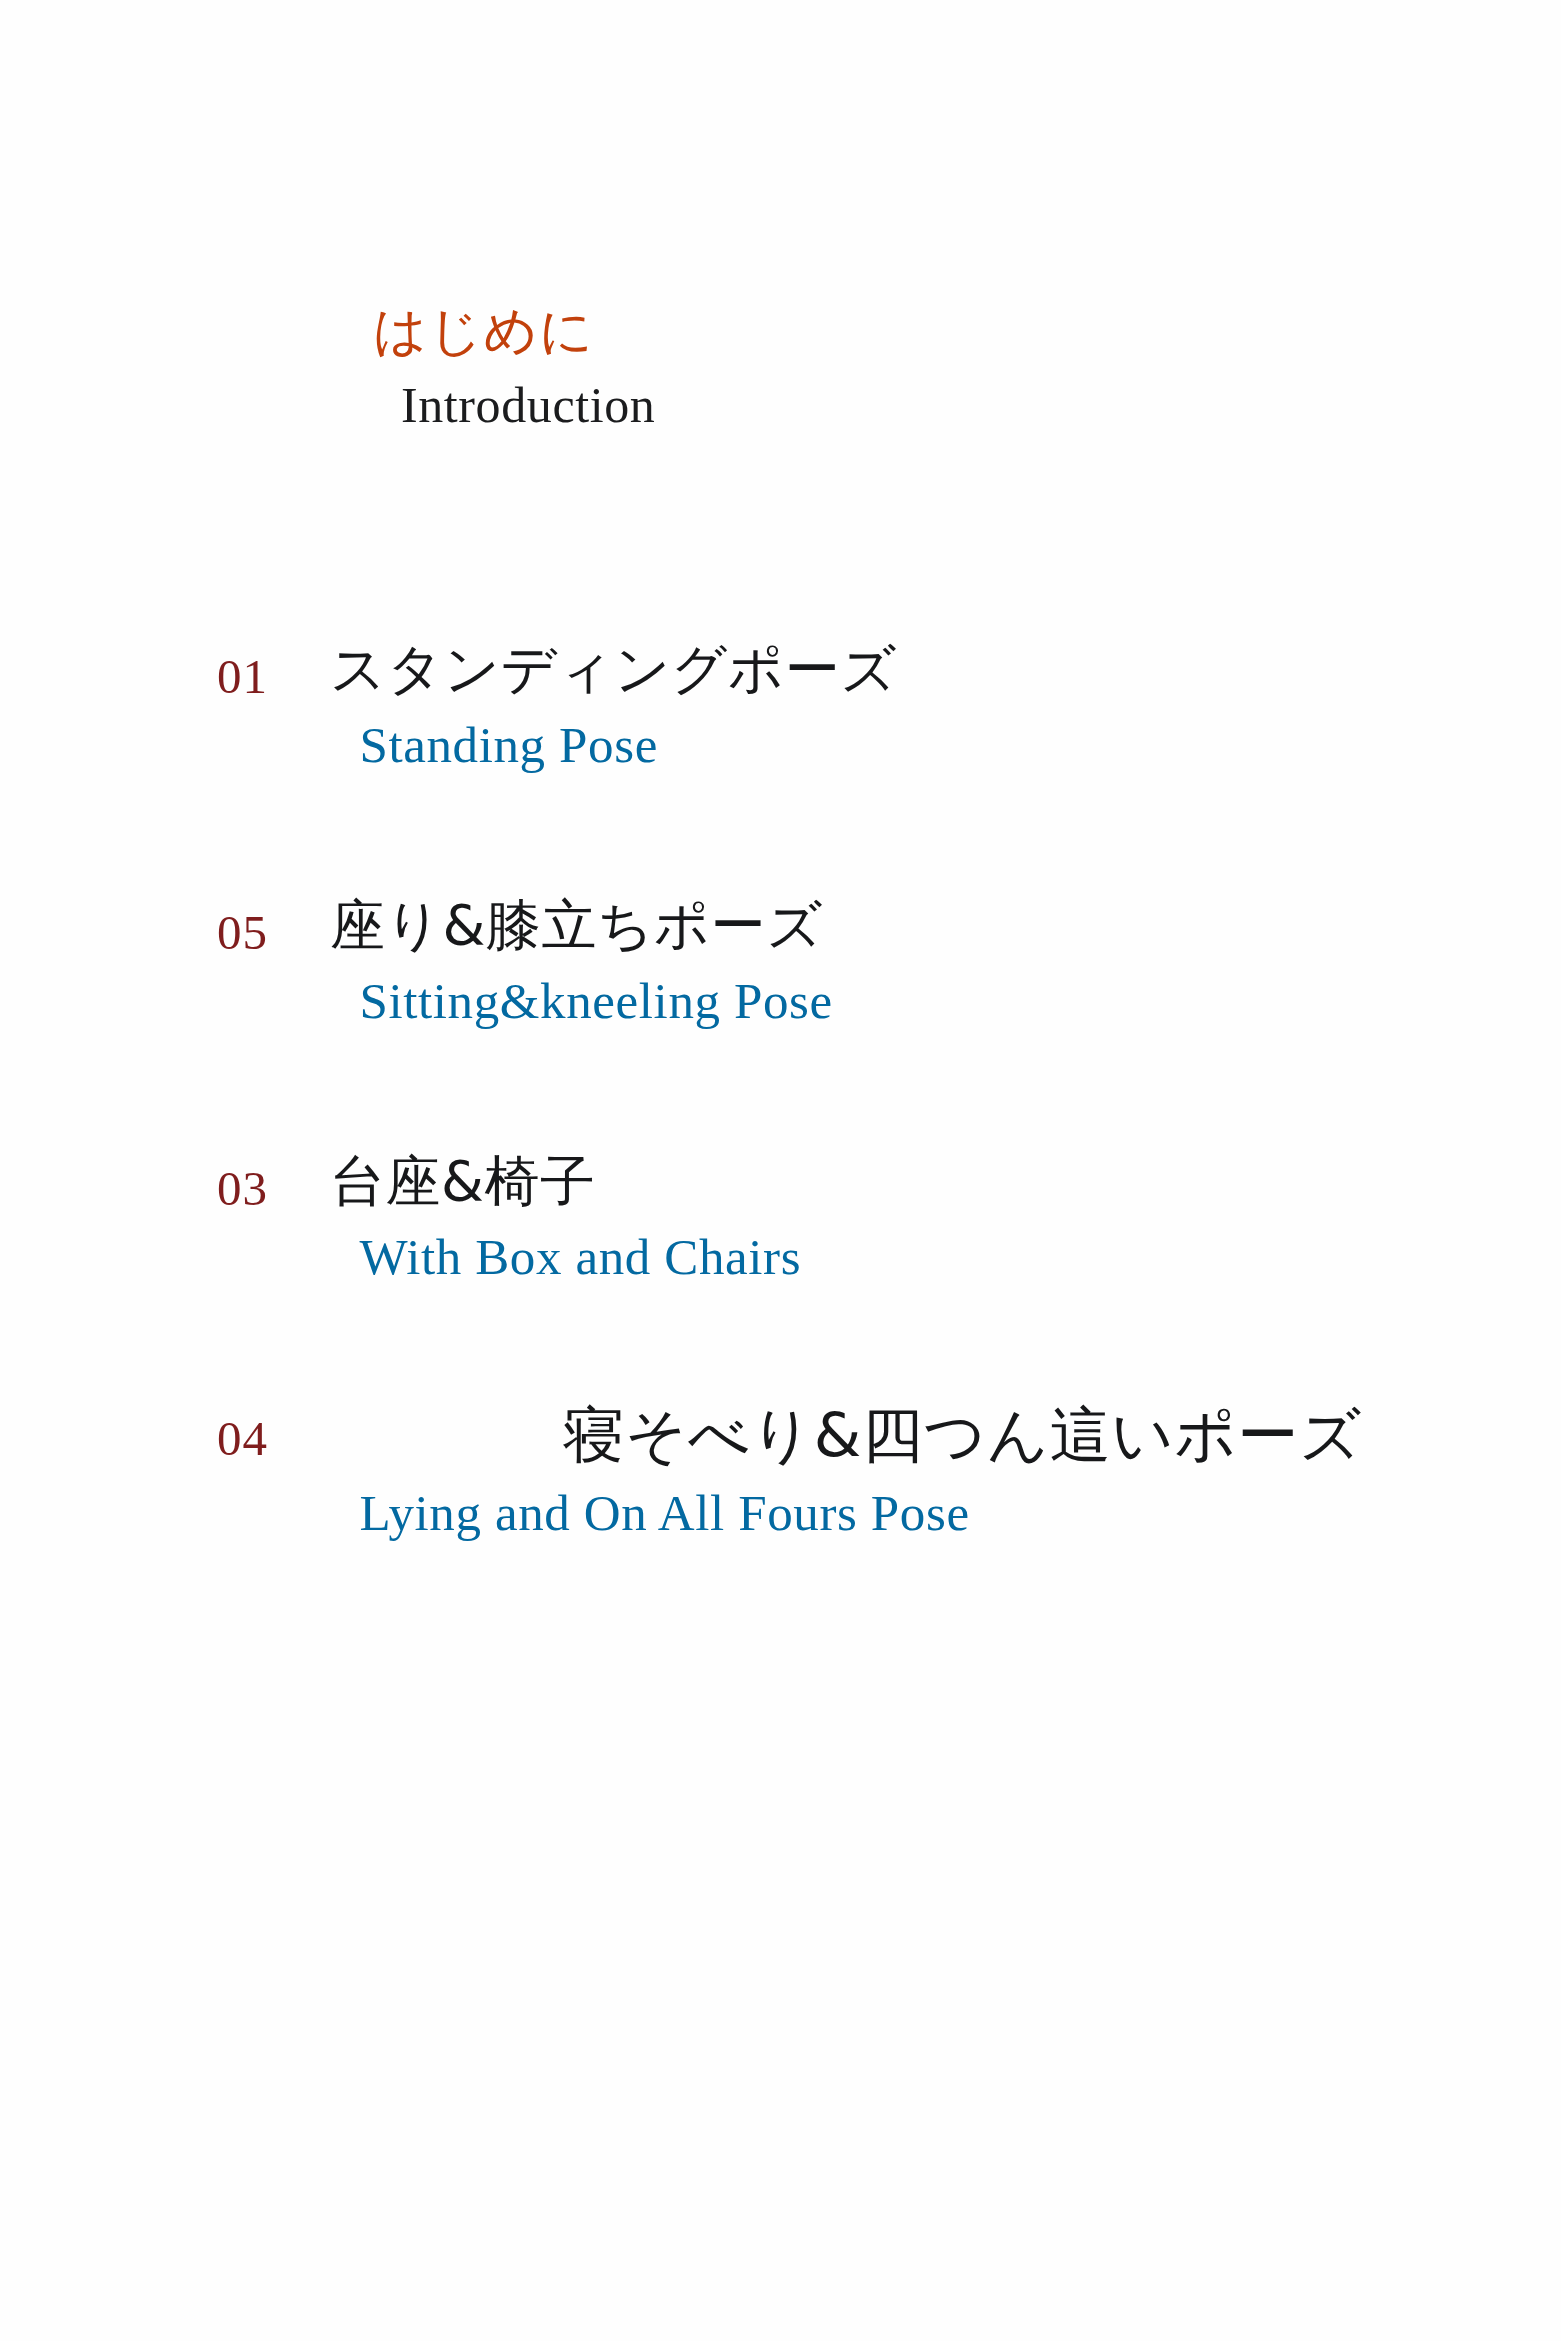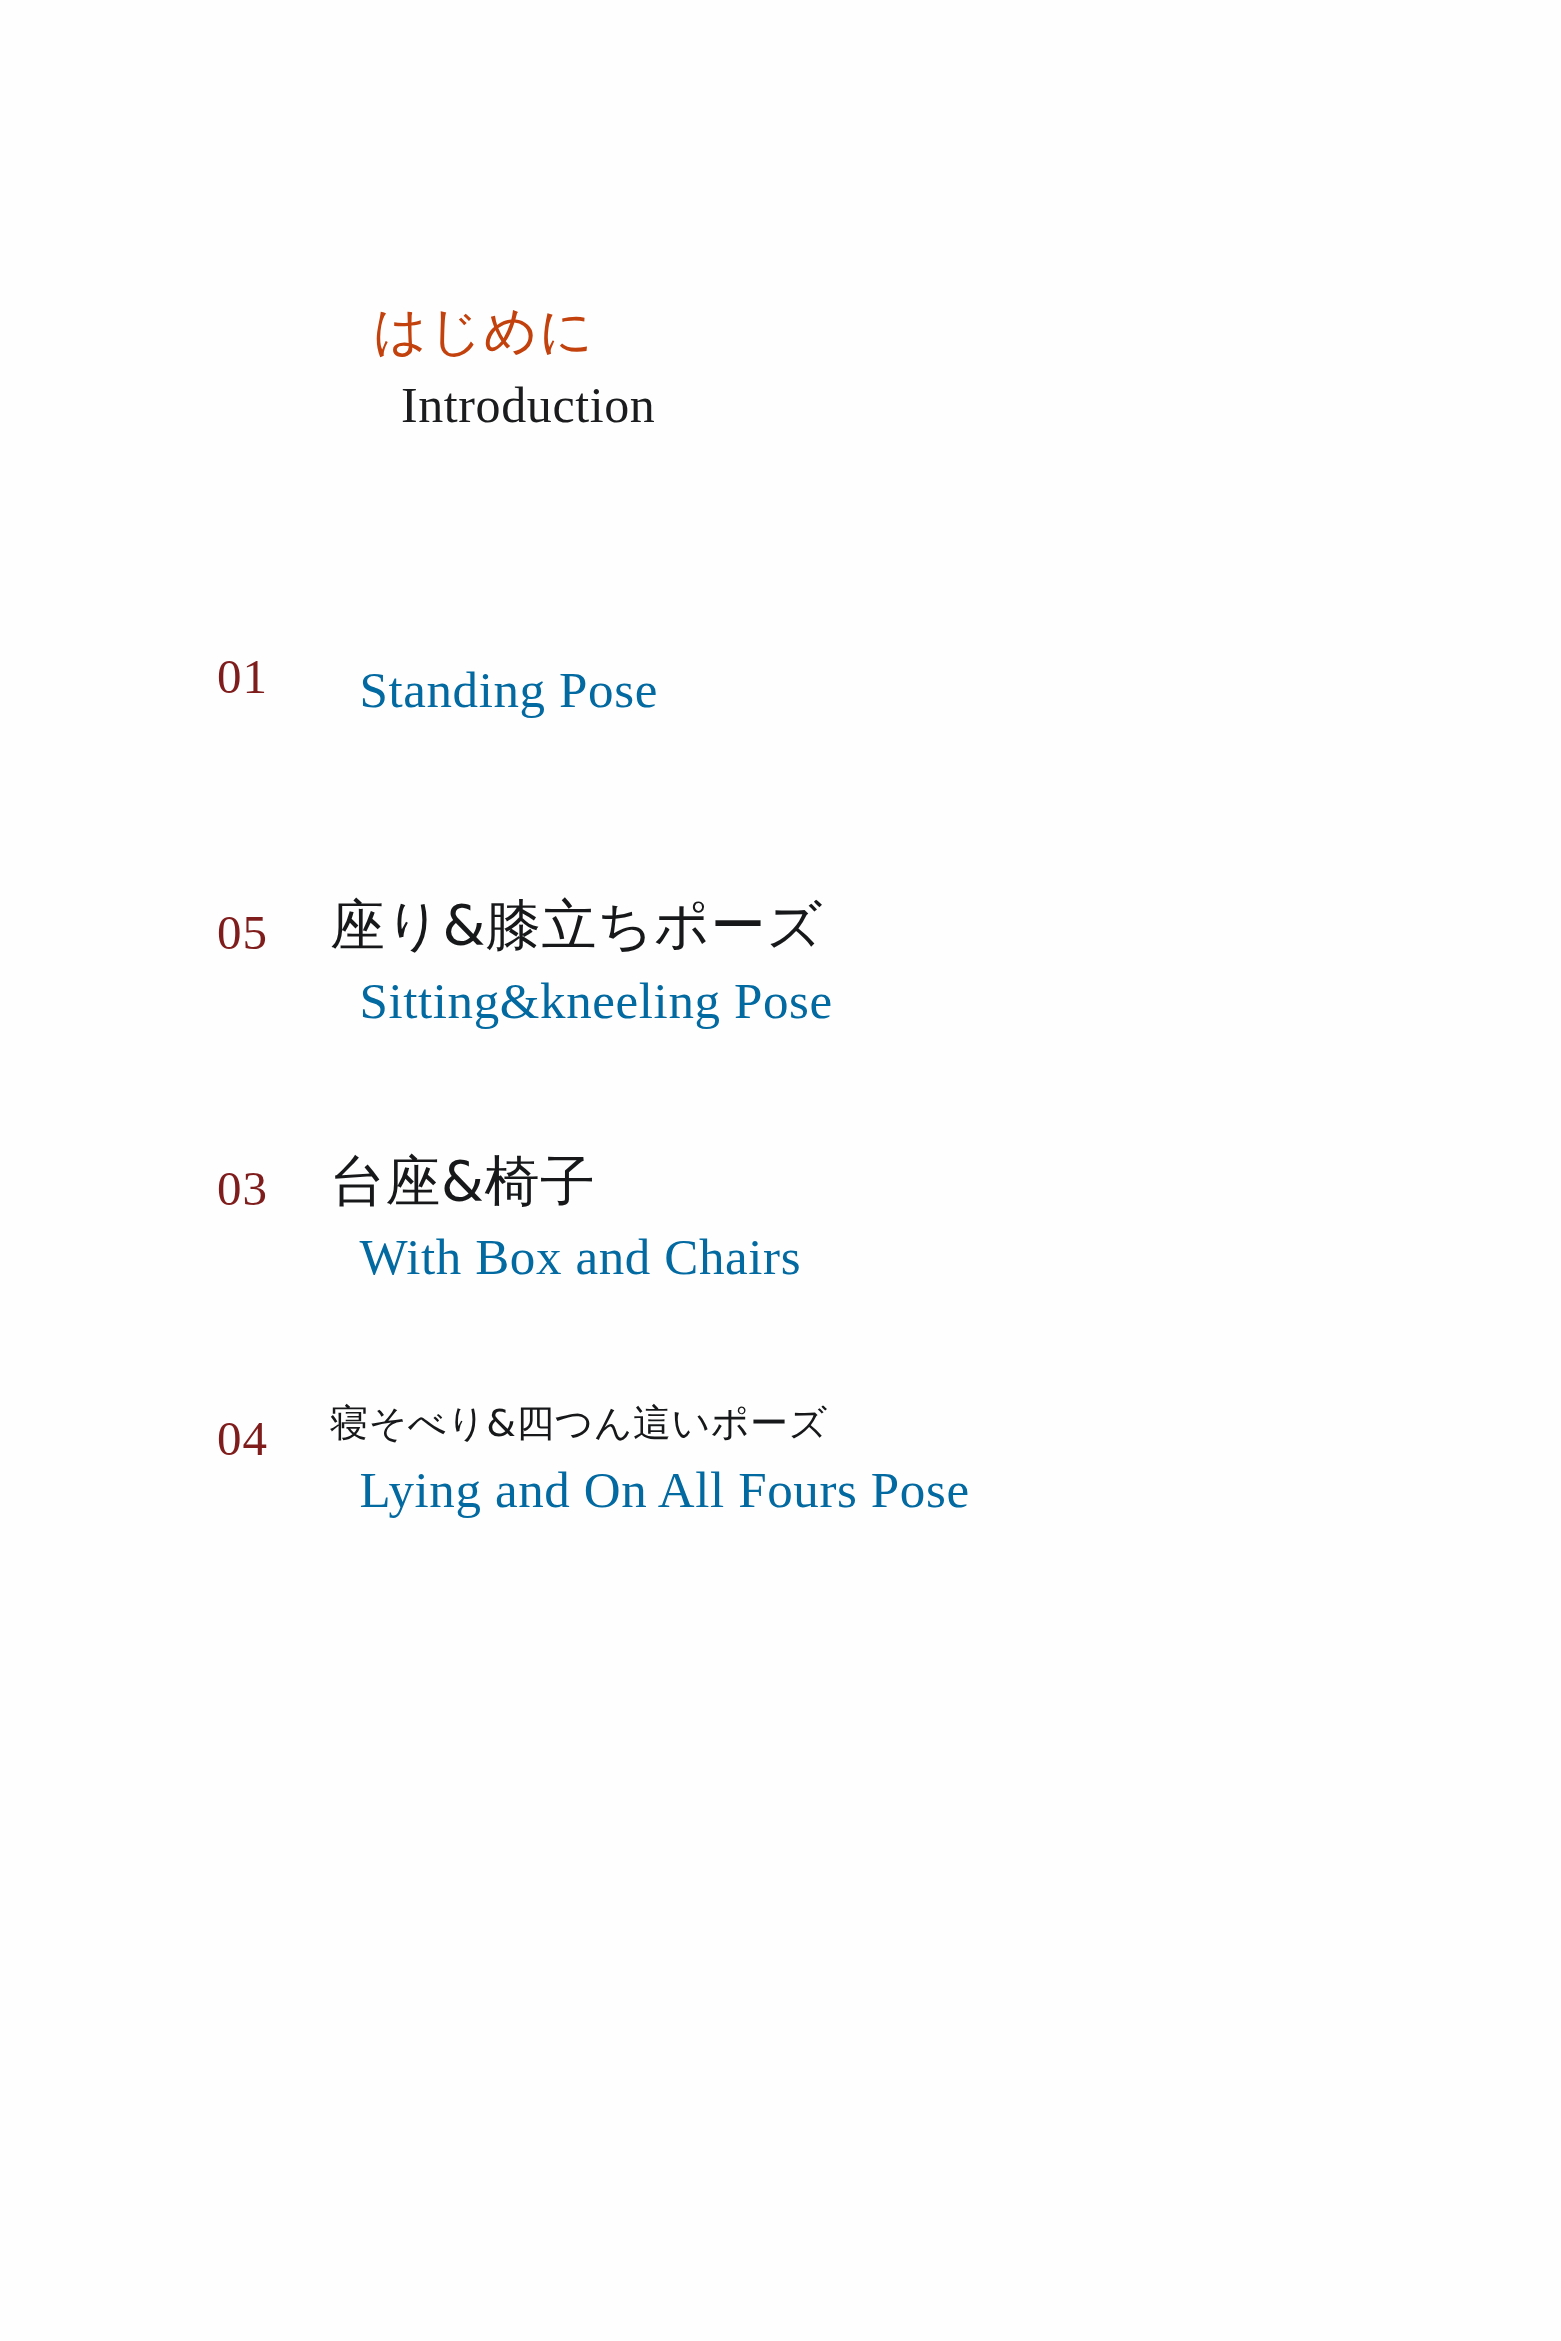--- a/index.html
+++ b/index.html
@@ -93,37 +93,38 @@
     letter-spacing: 0.012em;
     color: #0369a1;
     white-space: nowrap;
   }
 
   .e1 { top: 642px; }
   .e2 { top: 898px; }
   .e3 { top: 1154px; }
   .e4 { top: 1404px; }
 
-  .e4 .jp { font-size: 38px; }
+  .e4 .jp { font-size: 61px; text-align: right; }
 </style>
 </head>
 <body>
 
 <div class="page">
   <div class="toc">
 
     <div class="intro">
       <div class="jp">はじめに</div>
       <div class="en">Introduction</div>
     </div>
 
     <div class="entry e1">
       <div class="row">
         <div class="num">01</div>
         <div class="titles">
+          <div class="jp">スタンディングポーズ</div>
           <div class="en">Standing Pose</div>
         </div>
       </div>
     </div>
 
     <div class="entry e2">
       <div class="row">
         <div class="num">05</div>
         <div class="titles">
           <div class="jp">座り&amp;膝立ちポーズ</div>

